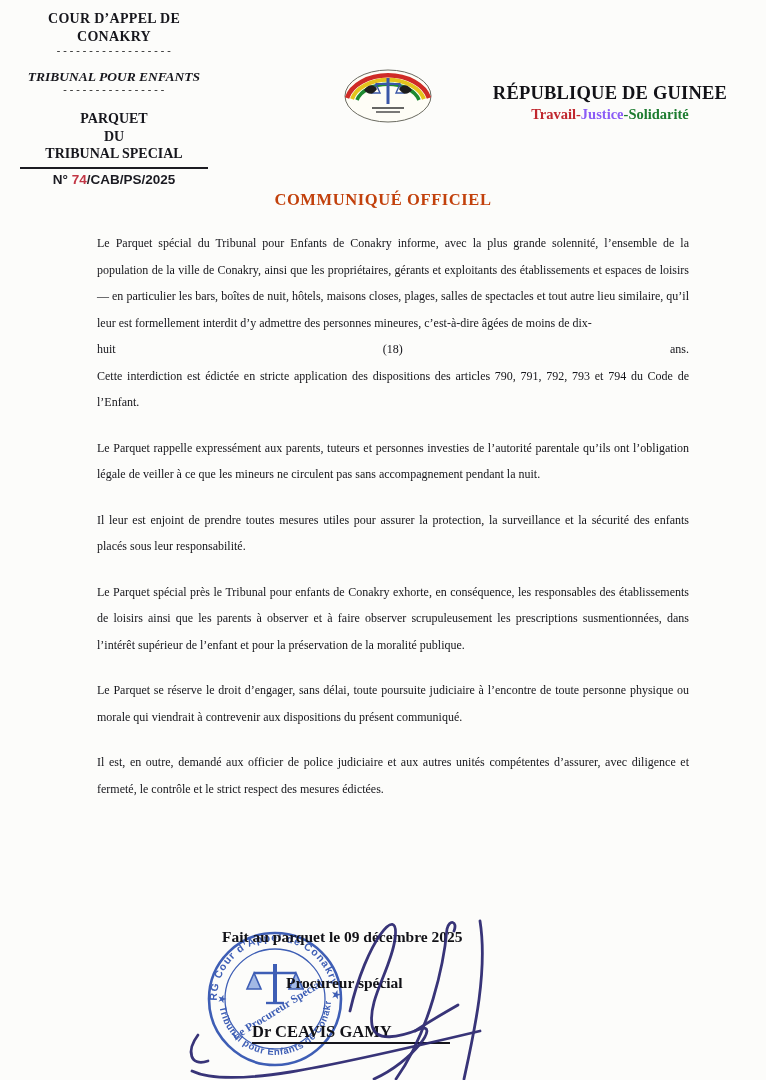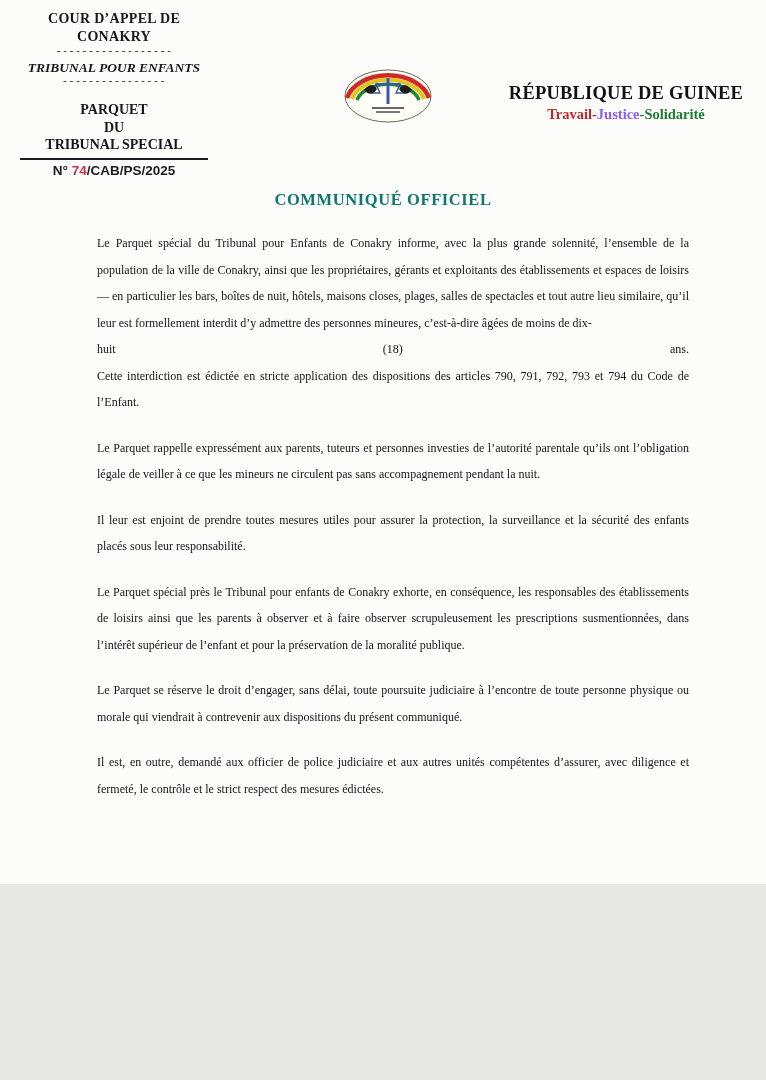--- a/index.html
+++ b/index.html
@@ -1,38 +1,38 @@
 <!DOCTYPE html>
 <html><head>
 <meta charset="utf-8">
 <style>
   html,body { margin:0; padding:0; background:#e8e8e6; }
   .page {
-    position:relative; width:766px; height:884px; margin:0 auto;
+    position:relative; width:766px; height:1080px; margin:0 auto;
     background:#fcfcfa; overflow:hidden;
     font-family:"Liberation Serif", serif; color:#15151a;
   }
   
   .lh-left { position:absolute; left:14px; top:10px; width:200px; text-align:center; }
   .lh-court { font-weight:bold; font-size:14px; line-height:1.3; letter-spacing:.3px; color:#17171d; }
   .lh-sep { font-size:10px; line-height:1.1; letter-spacing:.5px; color:#2a2a2a; font-family:"Liberation Mono", monospace; }
-  .lh-tribunal { font-weight:bold; font-style:italic; font-size:13.5px; margin-top:3px; color:#17171d; }
+  .lh-tribunal { font-weight:bold; font-style:italic; font-size:13.5px; margin-top:12px; color:#17171d; }
   .lh-parquet { font-weight:bold; font-size:14px; line-height:1.25; margin:14px 6px 0; padding-bottom:4px; border-bottom:2.5px solid #1c1c22; color:#17171d; }
   .lh-ref { font-size:13.5px; font-weight:bold; margin-top:3px; font-family:"Liberation Sans", sans-serif; color:#1b1b22; }
   .red { color:#c23645; }
   
   .seal { position:absolute; left:338px; top:60px; }
-  .lh-right { position:absolute; left:508px; top:83px; width:236px; text-align:center; }
+  .lh-right { position:absolute; left:492px; top:83px; width:236px; text-align:center; }
   .republic { font-weight:bold; font-size:18.5px; letter-spacing:.2px; color:#121217; white-space:nowrap; }
   .motto { font-size:14.5px; font-weight:bold; margin-top:2px; }
   .motto .m1 { color:#c0272e; }
   .motto .m2 { color:#8b5cf6; }
   .motto .m3 { color:#1d7c30; }
   
-  .doc-title { position:absolute; left:0; top:190px; width:100%; text-align:center; font-weight:bold; font-size:16.5px; letter-spacing:.6px; color:#0f766e; }
+  .doc-title { position:absolute; left:0; top:190px; width:100%; text-align:center; font-weight:bold; font-size:16.5px; letter-spacing:.6px; color:#c2410c; }
   .body-text { position:absolute; left:97px; top:230px; width:592px; font-size:12px; line-height:26.5px; text-align:justify; color:#15151a; }
   .body-text p { margin:0 0 19px 0; }
   .body-text p.nogap { margin-bottom:0; }
   .line18 { display:flex; justify-content:space-between;gap:32px; }
   
   .date-line { position:absolute; left:222px; top:928px; font-weight:bold; font-size:15.5px; z-index:3; color:#121217; }
   .role-line { position:absolute; left:286px; top:974px; font-weight:bold; font-size:15.5px; z-index:3; color:#121217; }
   .signatory-line { position:absolute; left:252px; top:1022px; font-weight:bold; font-size:16.5px; z-index:3; color:#121217; }
   .signatory-line span { display:inline-block; padding-right:58px; border-bottom:2.5px solid #15151c; }
   

